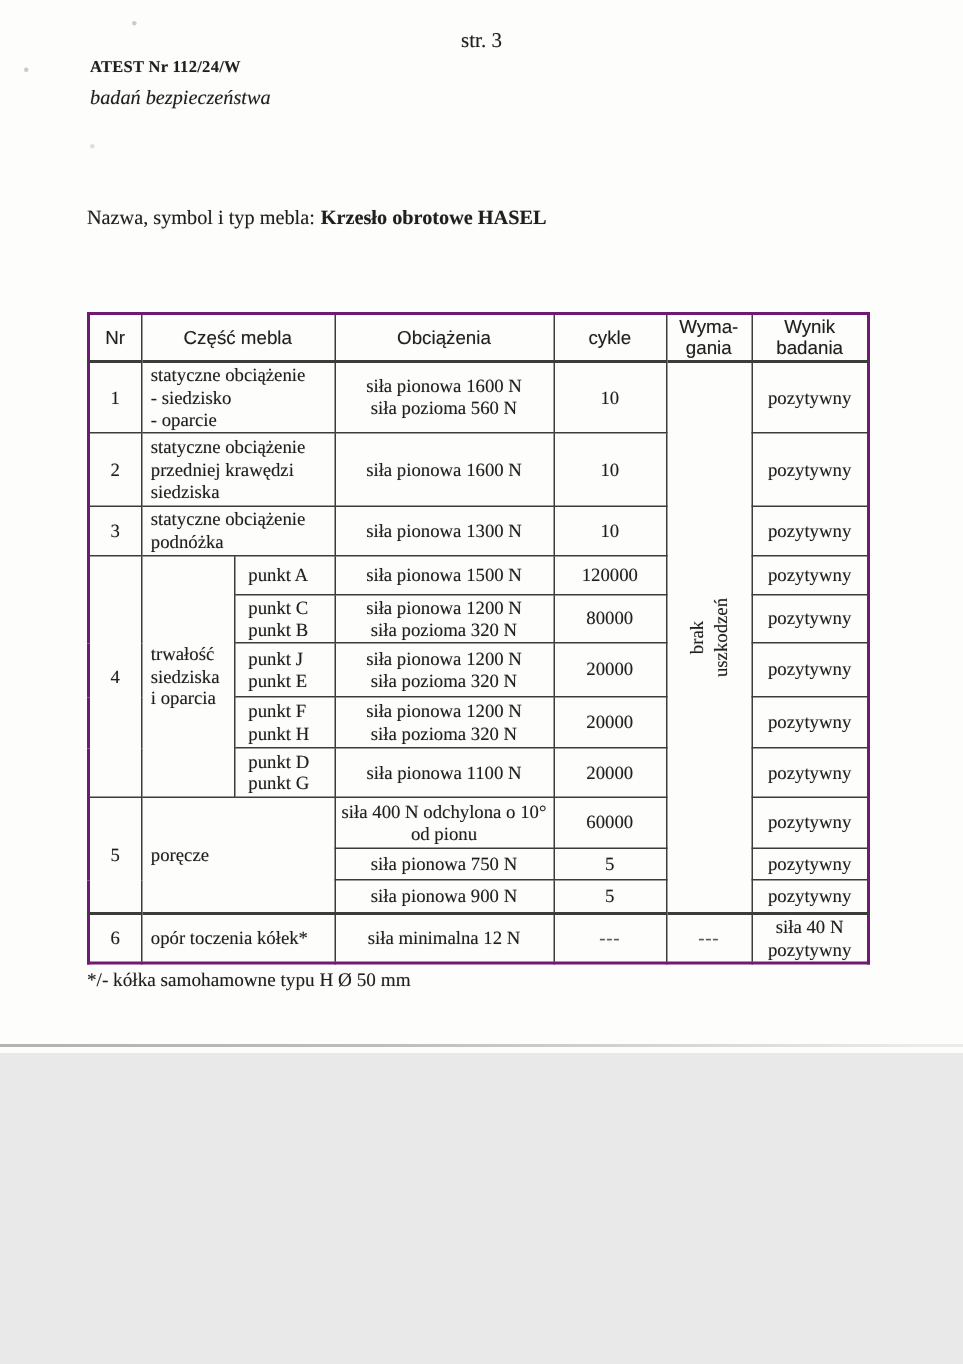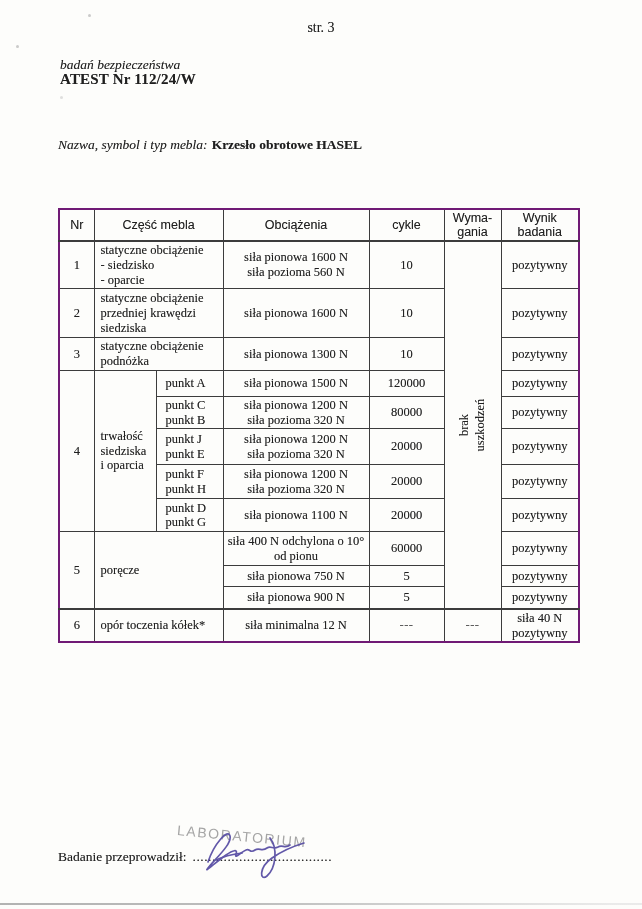--- a/index.html
+++ b/index.html
@@ -1,34 +1,34 @@
 <!DOCTYPE html>
 <html><head>
 <meta charset="utf-8">
 <style>
   html,body{margin:0;padding:0;background:#e9e9e9;}
   .page{
-    position:relative;width:642px;height:909px;margin:0 auto;
+    position:relative;width:642px;height:702px;margin:0 auto;
     background:#fdfdfb;color:#1f1f1f;overflow:hidden;
     font-family:"Liberation Serif","DejaVu Serif",serif;
     text-shadow:0 0 .6px rgba(55,55,55,.45);
   }
   .abs{position:absolute;}
 
   
   .page-label{top:20px;left:0;width:100%;text-align:center;font-size:14px;}
-  .atest-no{top:39px;left:60px;font-weight:bold;font-size:15px;letter-spacing:.2px;margin-top:32px;}
+  .atest-no{top:39px;left:60px;font-weight:bold;font-size:11px;letter-spacing:.2px;}
   .atest-sub{top:57px;left:60px;font-style:italic;font-size:13.5px;}
   .doc-title{
     top:93px;left:0;width:100%;text-align:center;
     font-size:15.5px;font-weight:bold;letter-spacing:1.2px;white-space:pre;
   }
   .doc-title span{text-decoration:underline;text-underline-offset:3px;}
   .name-line{top:137px;left:58px;font-size:13.5px;}
-  .name-line .lbl{font-style:italic;text-align:right;}
+  .name-line .lbl{text-align:right;}
   .name-line .val{font-weight:bold;margin-left:4px;}
   .section-heading{
     top:178px;left:58px;font-size:13.5px;font-weight:bold;letter-spacing:.3px;
     text-decoration:underline;text-underline-offset:3px;
   }
 
   
   .tblwrap{top:208px;left:58px;}
   table{border-collapse:collapse;table-layout:fixed;width:521px;}
   td,th{border:1px solid #3c3c3c;vertical-align:middle;padding:1px 2px;overflow:hidden;}
@@ -214,20 +214,21 @@
           <td class="c">siła minimalna 12 N</td>
           <td class="c dash">---</td>
           <td class="c dash">---</td>
           <td class="c ml">siła 40 N
 pozytywny</td>
         </tr>
       </tbody>
     </table>
   </div>
 
+  <div class="abs footnote">*/- kółka samohamowne typu H Ø 50 mm</div>
 
   <div class="abs stamp">LABORATORIUM</div>
 
   <div class="abs sig-line">
     <span class="lbl">Badanie przeprowadził:</span><span class="dots">....................................</span>
   </div>
 
   <svg class="abs signature-svg" width="140" height="70" viewBox="0 0 140 70">
     <g fill="none" stroke="#5a50a5" stroke-width="1.7" stroke-linecap="round" opacity="0.95">
       <path d="M22 46 C 28 28, 42 12, 44 20 C 46 28, 30 42, 22 52 C 17 58, 30 46, 40 39 C 47 34, 52 33, 50 38 C 48 44, 55 36, 60 34 C 64 32, 64 38, 69 34 C 73 31, 76 36, 81 32 C 85 29, 87 34, 92 31 C 96 28, 99 33, 104 29"></path>

